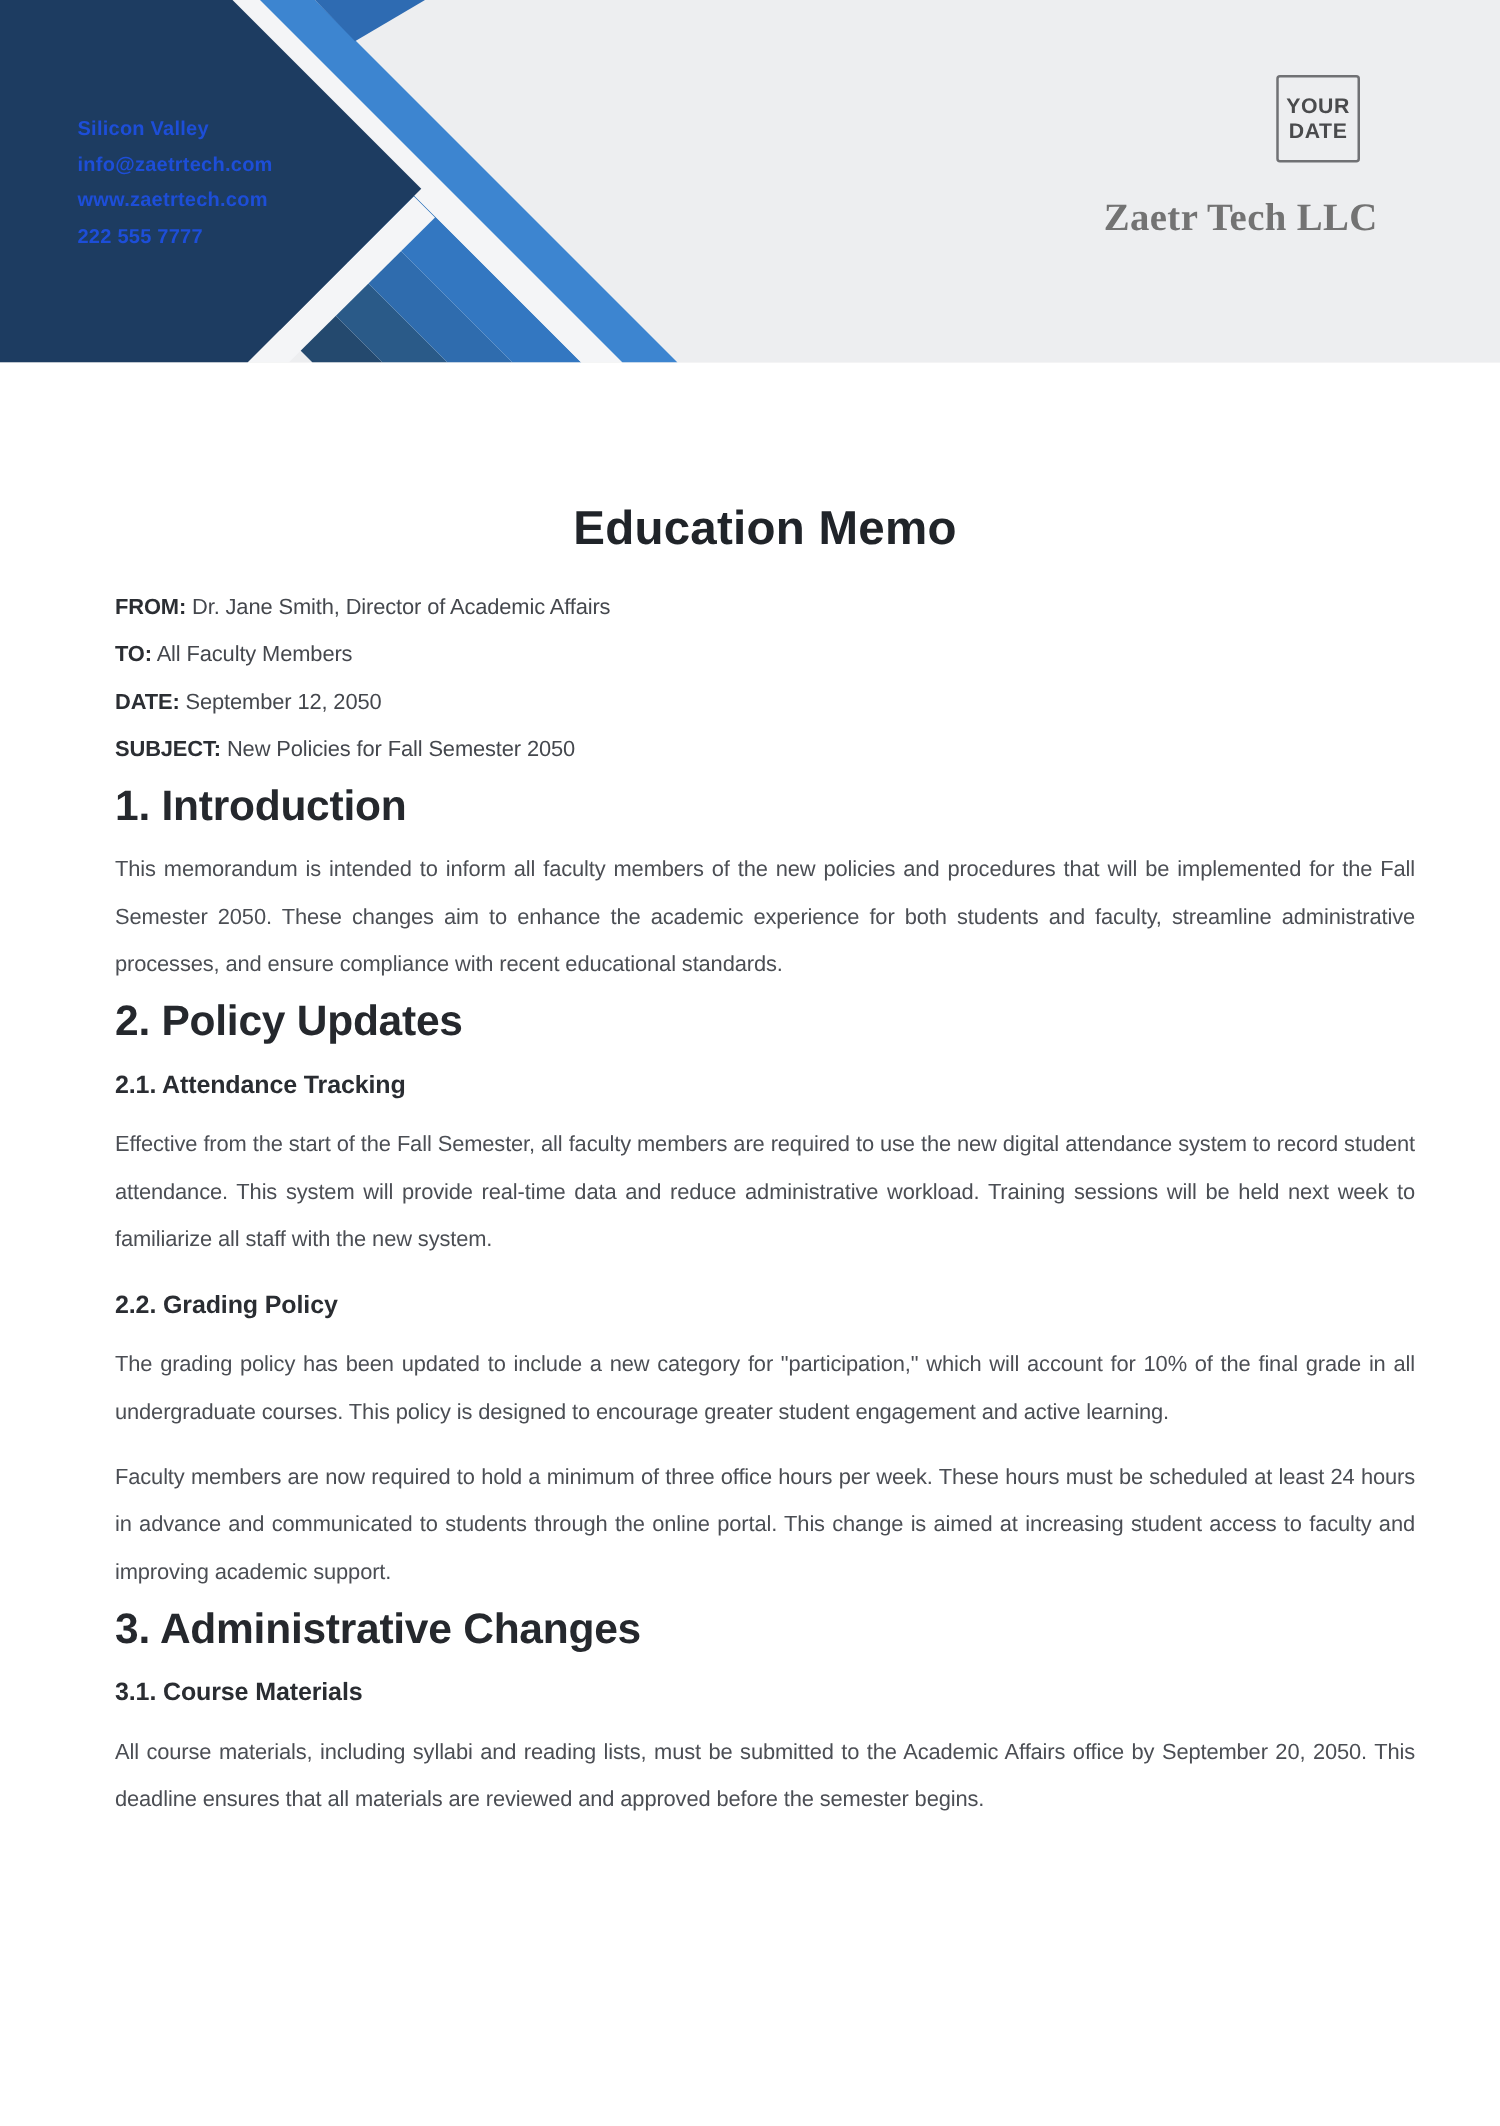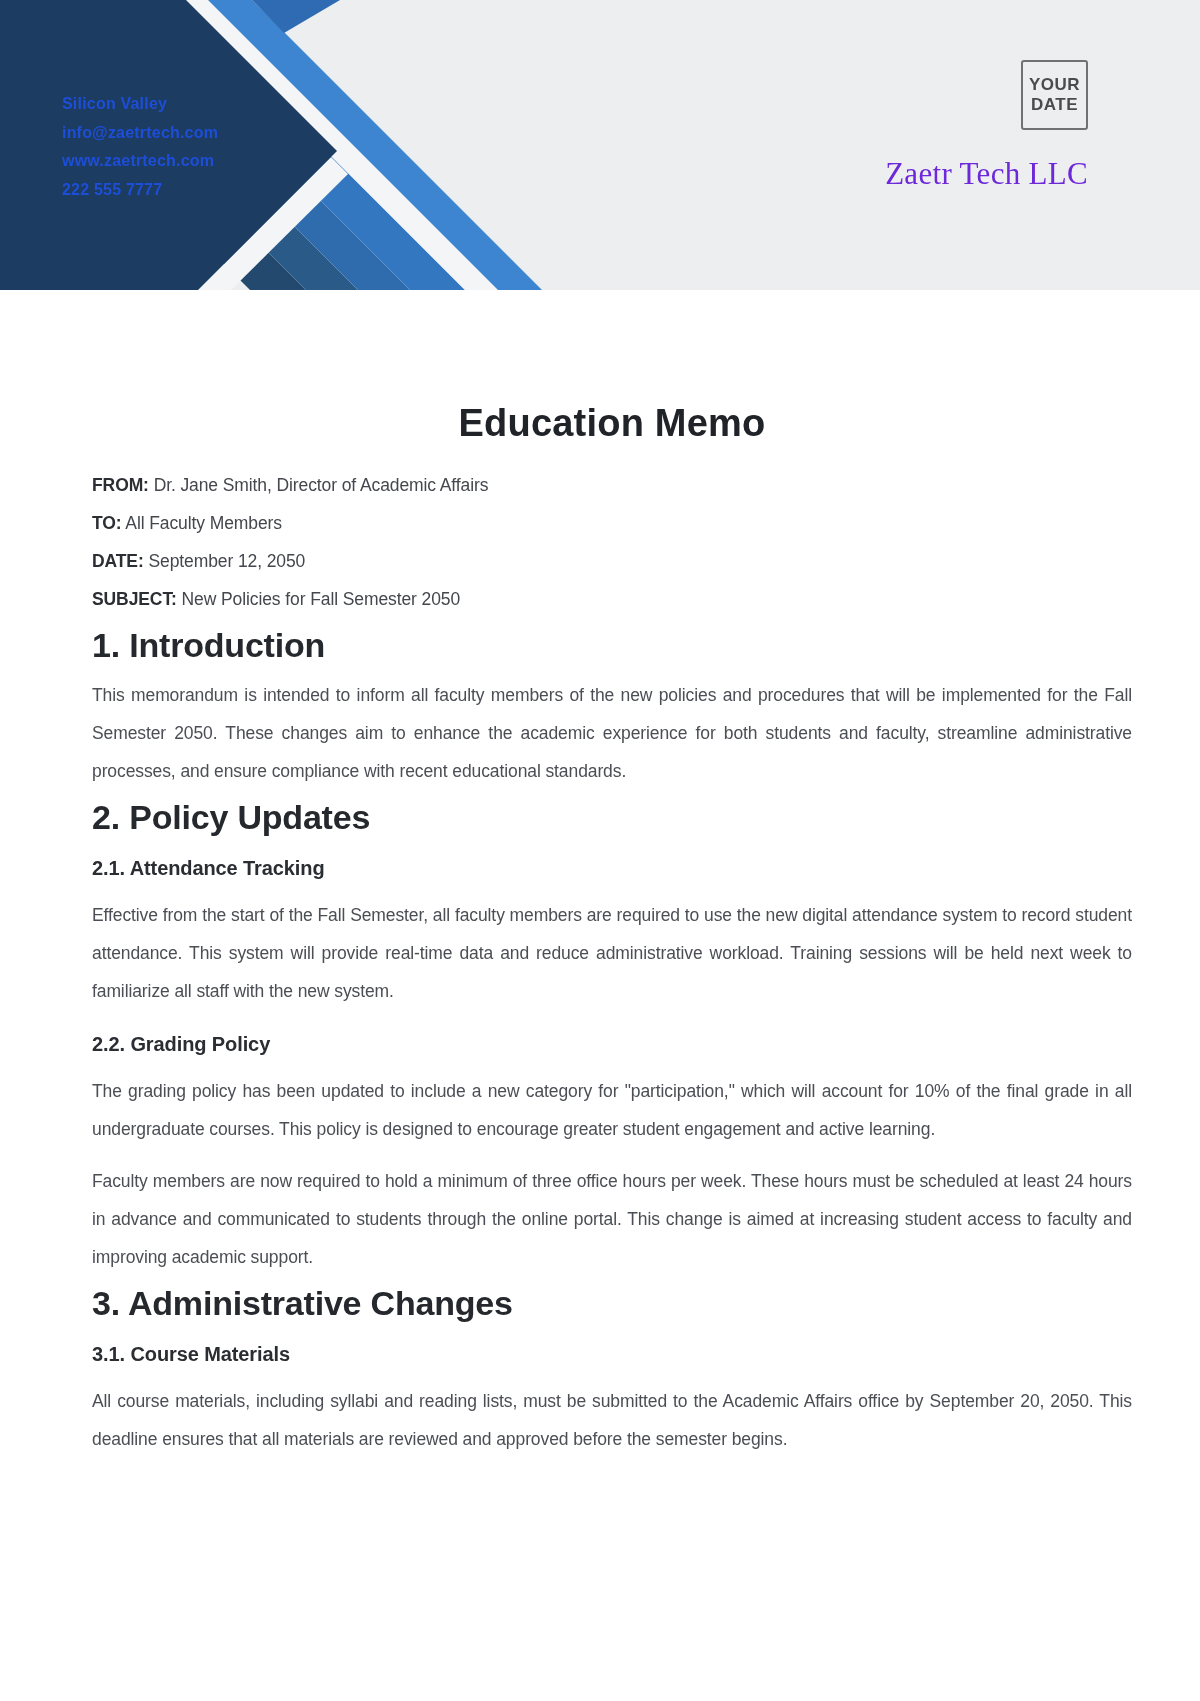--- a/index.html
+++ b/index.html
@@ -17,23 +17,23 @@
     color:#1d4ed8;font-size:16px;line-height:28.5px;font-weight:700;
     letter-spacing:.2px;
   }
   .logo-box{
     position:absolute;right:112px;top:60px;width:67px;height:70px;z-index:5;
     border:2px solid #707174;border-radius:3px;box-sizing:border-box;
     display:flex;flex-direction:column;align-items:center;justify-content:center;
     color:#4a4b4d;font-size:17px;line-height:20px;font-weight:700;letter-spacing:.5px;
   }
   .company{
-    position:absolute;right:112px;top:156px;z-index:5;
+    position:absolute;right:98px;top:156px;z-index:5;
     font-family:"Liberation Serif","DejaVu Serif",serif;
-    font-weight:400;font-size:31px;color:#6d28d9;letter-spacing:.3px;
+    font-weight:700;font-size:31px;color:#737373;letter-spacing:.3px;
     white-space:nowrap;
   }
 
   
   .doc{padding:0 68px 0 92px;}
   .title{
     margin:110px 0 0 0;text-align:center;
     font-size:38px;line-height:46px;font-weight:700;color:#202429;letter-spacing:.2px;
   }
   .memo-fields{margin-top:20px;}

